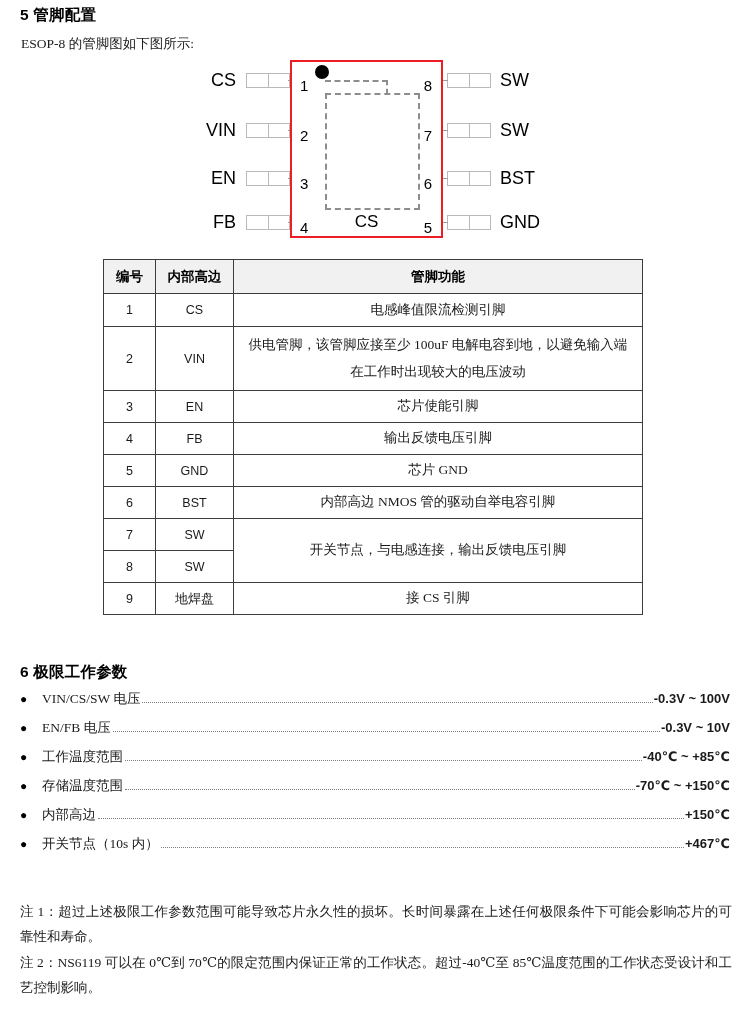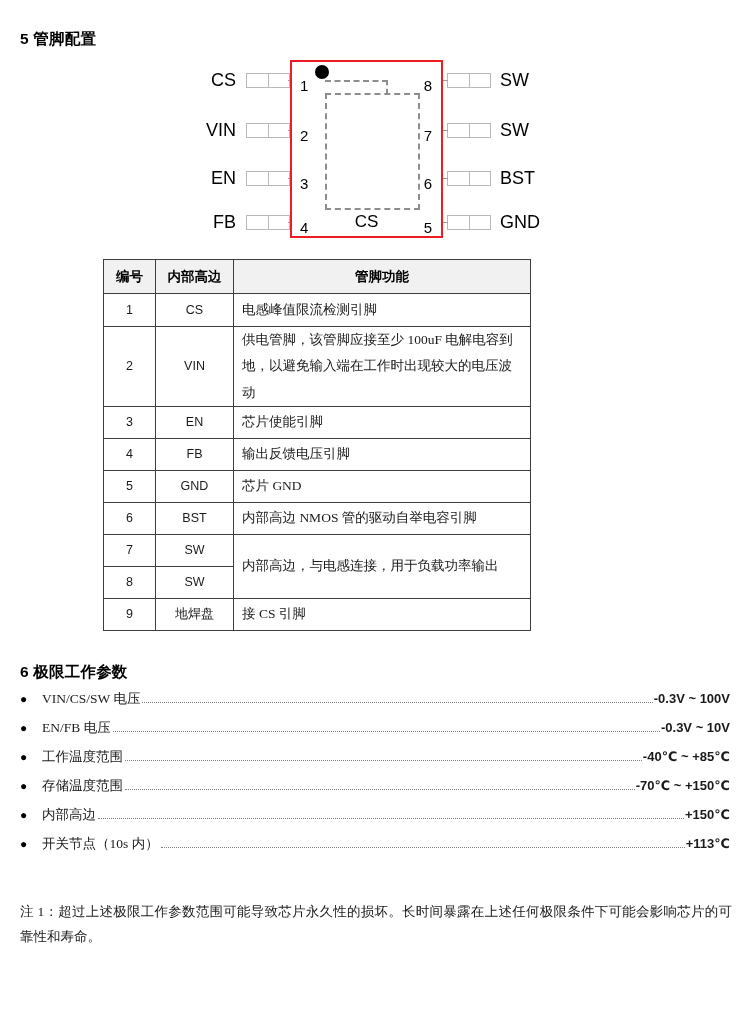--- a/index.html
+++ b/index.html
@@ -26,21 +26,21 @@
   .section-heading {
     position: absolute;
     left: 20px;
     font-family: "Liberation Sans", "DejaVu Sans", sans-serif;
     font-weight: bold;
     font-size: 15.5px;
     letter-spacing: 0.2px;
     color: #000;
     white-space: nowrap;
   }
-  #heading-5 { top: 5px; margin-top: 24px; }
+  #heading-5 { top: 5px; }
   #heading-6 { top: 662px; }
 
   .intro-line {
     position: absolute;
     left: 21px;
     top: 35px;
     font-size: 13.5px;
     color: #1a1a1a;
     white-space: nowrap;
   }
@@ -143,21 +143,21 @@
     white-space: nowrap;
   }
   .pin-label.left  { text-align: right; right: 0; }
   .pin-label.right { text-align: left;  left: 0; }
 
   
   .pin-table {
     position: absolute;
     left: 103px;
     top: 259px;
-    width: 428px;
+    width: 540px;
     border-collapse: collapse;
     table-layout: fixed;
     font-size: 13px;
   }
   .pin-table td, .pin-table th {
     border: 1.3px solid #3d3d3d;
     padding: 0 8px;
     color: #1a1a1a;
     vertical-align: middle;
   }
@@ -176,21 +176,21 @@
     text-align: center;
     font-family: "Liberation Sans", "DejaVu Sans", sans-serif;
     font-size: 12.5px;
   }
   .cell-name-cn {
     text-align: center;
     font-family: "Liberation Serif", "DejaVu Serif", serif;
     font-size: 13px;
   }
   .cell-func {
-    text-align: left;
+    text-align: center;
     font-family: "Liberation Serif", "DejaVu Serif", serif;
     font-size: 13.5px;
     line-height: 1.95;
     padding: 3px 10px;
   }
   tr.r-1  td { height: 32px; }
   tr.r-2  td { height: 63px; }
   tr.r-3  td { height: 31px; }
   tr.r-4  td { height: 31px; }
   tr.r-5  td { height: 31px; }
@@ -257,20 +257,21 @@
     margin: 0 0 1px 0;
   }
 </style>
 </head>
 <body>
 
 <div class="page">
 
   <div class="section-heading" id="heading-5">5 管脚配置</div>
 
+  <div class="intro-line">ESOP-8 的管脚图如下图所示:</div>
 
   <div class="pin-diagram">
 
     <div class="lead" style="left:246px; top:18px;"></div>
     <div class="lead-wire" style="left:288px; top:25px; width:6px;"></div>
     <div class="pin-label left" style="left:150px; top:16px; width:86px;">CS</div>
 
     <div class="lead" style="left:246px; top:68px;"></div>
     <div class="lead-wire" style="left:288px; top:75px; width:6px;"></div>
     <div class="pin-label left" style="left:150px; top:66px; width:86px;">VIN</div>
@@ -358,21 +359,21 @@
         <td class="cell-func">芯片 GND</td>
       </tr>
       <tr class="r-6">
         <td class="cell-no">6</td>
         <td class="cell-name">BST</td>
         <td class="cell-func">内部高边 NMOS 管的驱动自举电容引脚</td>
       </tr>
       <tr class="r-7">
         <td class="cell-no">7</td>
         <td class="cell-name">SW</td>
-        <td class="cell-func" rowspan="2">内部高边，与电感连接，用于负载功率输出</td>
+        <td class="cell-func" rowspan="2">开关节点，与电感连接，输出反馈电压引脚</td>
       </tr>
       <tr class="r-8">
         <td class="cell-no">8</td>
         <td class="cell-name">SW</td>
       </tr>
       <tr class="r-9">
         <td class="cell-no">9</td>
         <td class="cell-name-cn">地焊盘</td>
         <td class="cell-func">接 CS 引脚</td>
       </tr>
@@ -409,21 +410,22 @@
     <div class="spec-item">
       <span class="spec-bullet">●</span>
       <span class="spec-label">内部高边</span>
       <span class="spec-dots"></span>
       <span class="spec-value">+150℃</span>
     </div>
     <div class="spec-item">
       <span class="spec-bullet">●</span>
       <span class="spec-label">开关节点（10s 内）</span>
       <span class="spec-dots"></span>
-      <span class="spec-value">+113℃</span>
+      <span class="spec-value">+467℃</span>
     </div>
   </div>
 
   <div class="notes">
     <p class="note-p">注 1：超过上述极限工作参数范围可能导致芯片永久性的损坏。长时间暴露在上述任何极限条件下可能会影响芯片的可靠性和寿命。</p>
+    <p class="note-p">注 2：NS6119 可以在 0℃到 70℃的限定范围内保证正常的工作状态。超过-40℃至 85℃温度范围的工作状态受设计和工艺控制影响。</p>
   </div>
 
 </div>
 
 </body></html>

